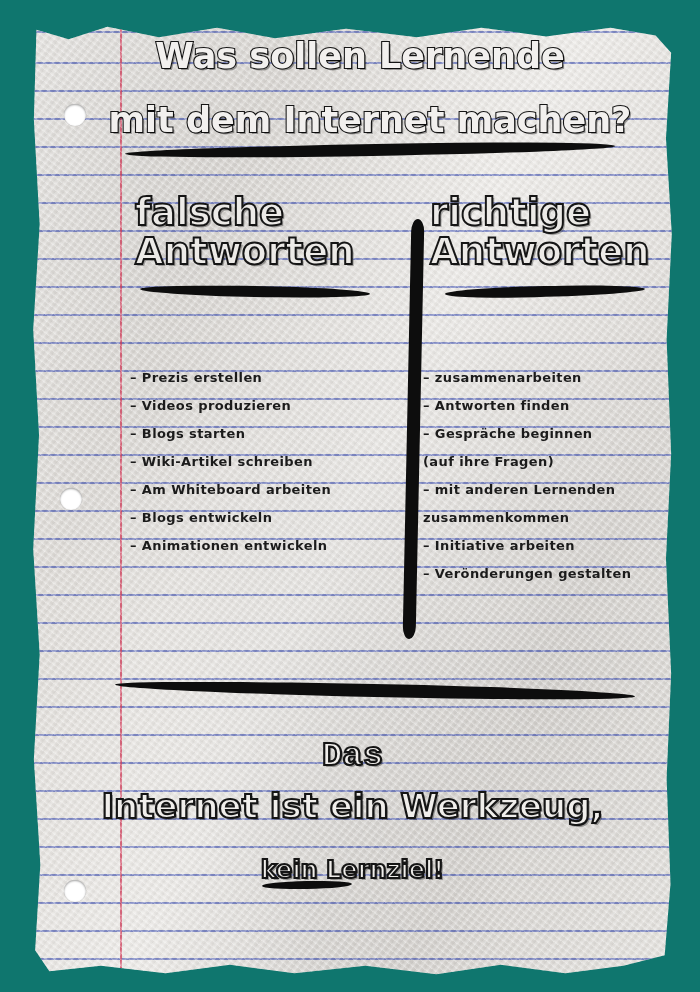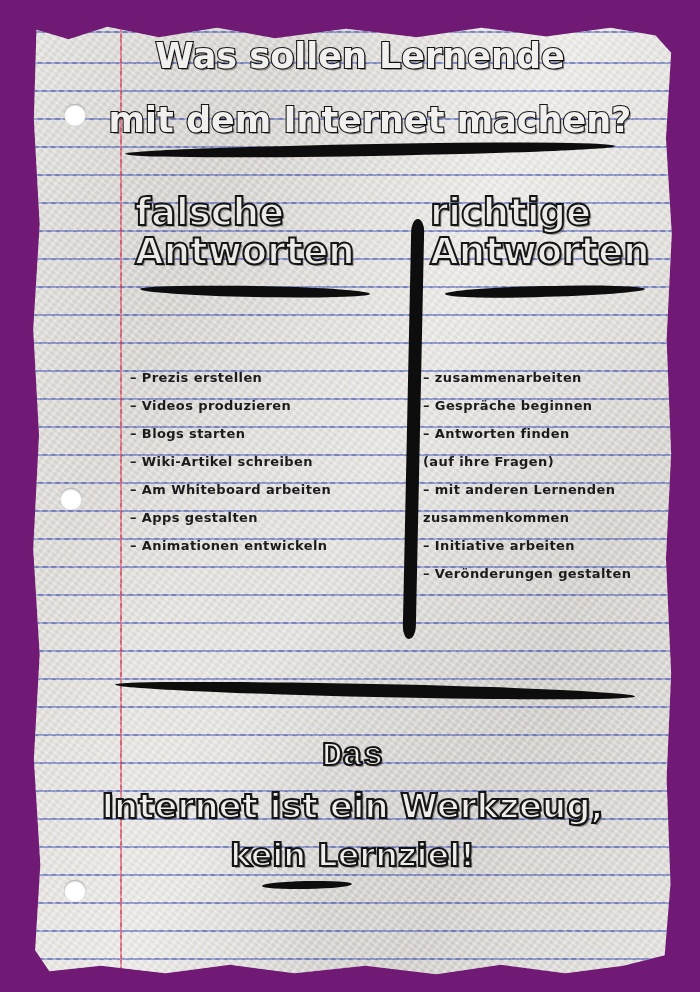--- a/index.html
+++ b/index.html
@@ -8,21 +8,21 @@
     background: #ffffff;
   }
   body {
     font-family: "DejaVu Sans", sans-serif;
   }
   #page {
     position: relative;
     width: 700px;
     height: 992px;
     overflow: hidden;
-    background: #701a75;
+    background: #0f766e;
   }
 
   
   .paper {
     position: absolute;
     left: 30px;
     top: 24px;
     width: 645px;
     height: 955px;
     background:
@@ -129,21 +129,21 @@
     text-align: center;
     font-family: "DejaVu Sans", sans-serif;
     font-weight: bold;
     color: #f0eeeb;
     -webkit-text-stroke: 2.2px #151515;
     text-shadow: 2px 2px 0 rgba(0,0,0,0.32);
     white-space: nowrap;
   }
   .bl-1 { top: 713px; font-size: 34px; font-family: Liberation Mono, monospace; }
   .bl-2 { top: 762px; font-size: 34px; }
-  .bl-3 { top: 812px; font-size: 32px; }
+  .bl-3 { top: 832px; font-size: 24px; }
 
   
   .list {
     position: absolute;
     font-family: "DejaVu Sans", sans-serif;
     font-weight: bold;
     font-size: 13px;
     color: #1b1b1b;
     letter-spacing: 0.4px;
   }
@@ -217,28 +217,28 @@
       <div class="stroke s-true"></div>
 
       <div class="stroke s-divider"></div>
 
       <div class="list list-false">
         <div class="row">– Prezis erstellen</div>
         <div class="row">– Videos produzieren</div>
         <div class="row">– Blogs starten</div>
         <div class="row">– Wiki-Artikel schreiben</div>
         <div class="row">– Am Whiteboard arbeiten</div>
-        <div class="row">– Apps gestalten</div>
+        <div class="row">– Blogs entwickeln</div>
         <div class="row">– Animationen entwickeln</div>
       </div>
 
       <div class="list list-true">
         <div class="row">– zusammenarbeiten</div>
+        <div class="row">– Antworten finden</div>
         <div class="row">– Gespräche beginnen</div>
-        <div class="row">– Antworten finden</div>
         <div class="row cont">(auf ihre Fragen)</div>
         <div class="row">– mit anderen Lernenden</div>
         <div class="row cont">zusammenkommen</div>
         <div class="row">– Initiative arbeiten</div>
         <div class="row">– Verönderungen gestalten</div>
       </div>
 
       <div class="stroke s-bottom"></div>
 
       <div class="bottom-line bl-1">Das</div>

